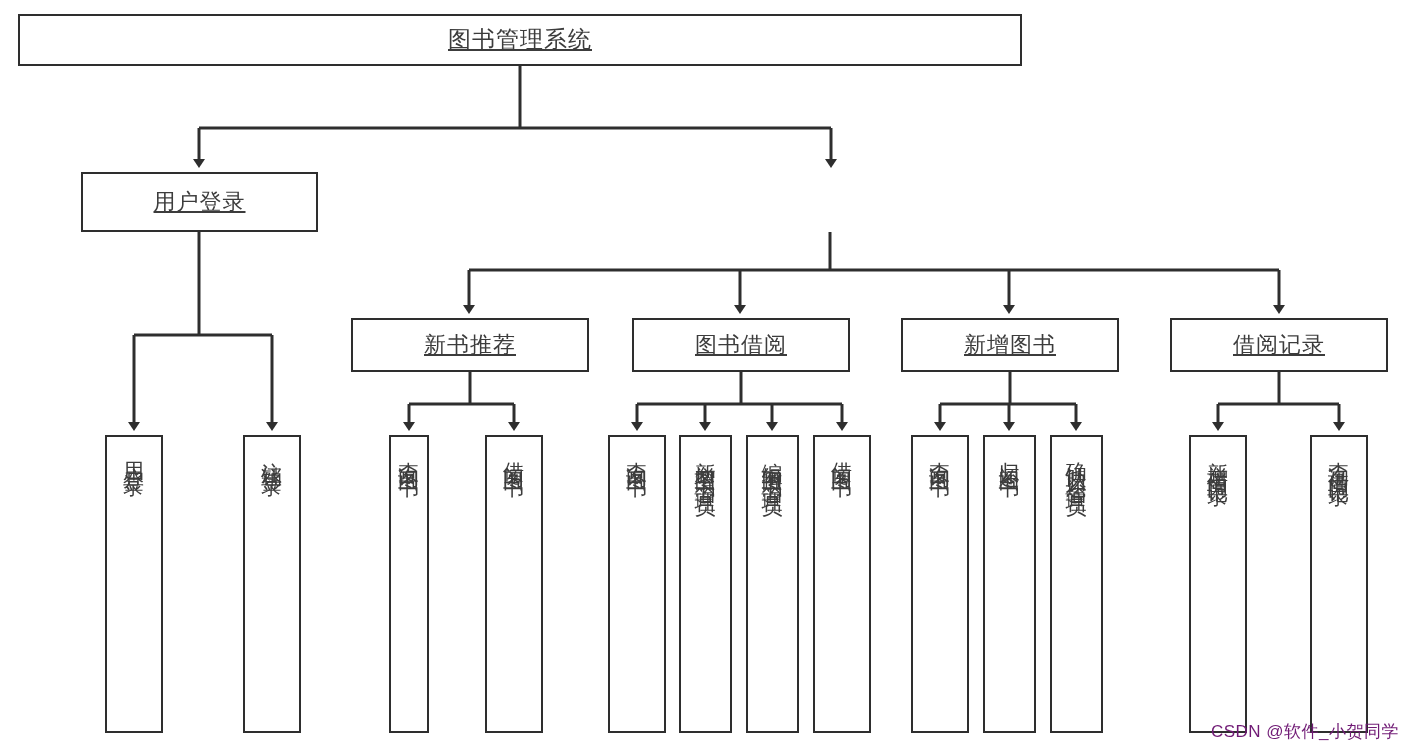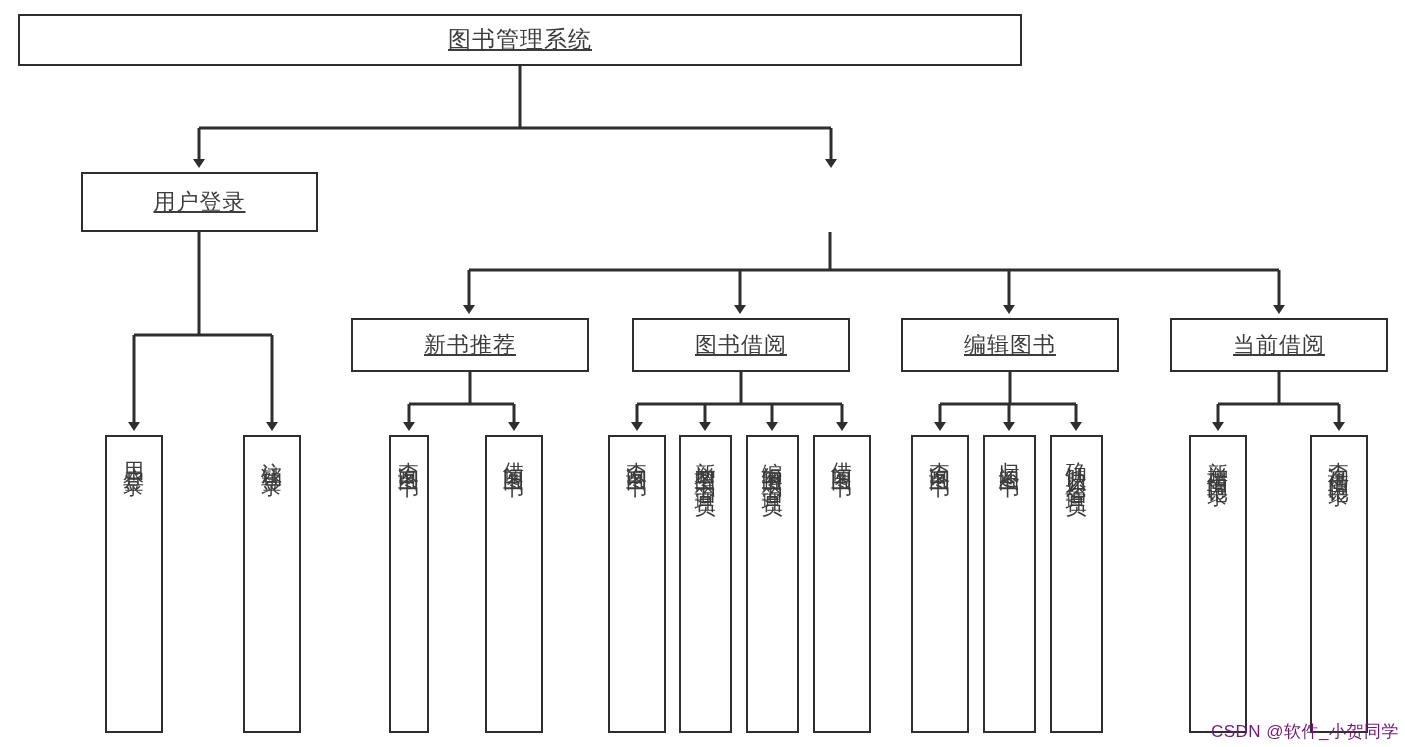--- a/index.html
+++ b/index.html
@@ -133,24 +133,24 @@
     <span class="label-h">用户登录</span>
   </div>
 
   <div class="node level1" id="node-l2-0" style="left: 351px; top: 318px; width: 238px; height: 54px;">
     <span class="label-h">新书推荐</span>
   </div>
   <div class="node level1" id="node-l2-1" style="left: 632px; top: 318px; width: 218px; height: 54px;">
     <span class="label-h">图书借阅</span>
   </div>
   <div class="node level1" id="node-l2-2" style="left: 901px; top: 318px; width: 218px; height: 54px;">
-    <span class="label-h">编辑图书</span>
+    <span class="label-h">新增图书</span>
   </div>
   <div class="node level1" id="node-l2-3" style="left: 1170px; top: 318px; width: 218px; height: 54px;">
-    <span class="label-h">当前借阅</span>
+    <span class="label-h">借阅记录</span>
   </div>
 
   <div class="node leaf" id="node-leaf-0" style="left: 105px; top: 435px; width: 58px; height: 298px;">
     <span class="label-v">用户登录</span>
   </div>
   <div class="node leaf" id="node-leaf-1" style="left: 243px; top: 435px; width: 58px; height: 298px;">
     <span class="label-v">注销登录</span>
   </div>
   <div class="node leaf" id="node-leaf-2" style="left: 389px; top: 435px; width: 40px; height: 298px;">
     <span class="label-v">查询图书</span>

